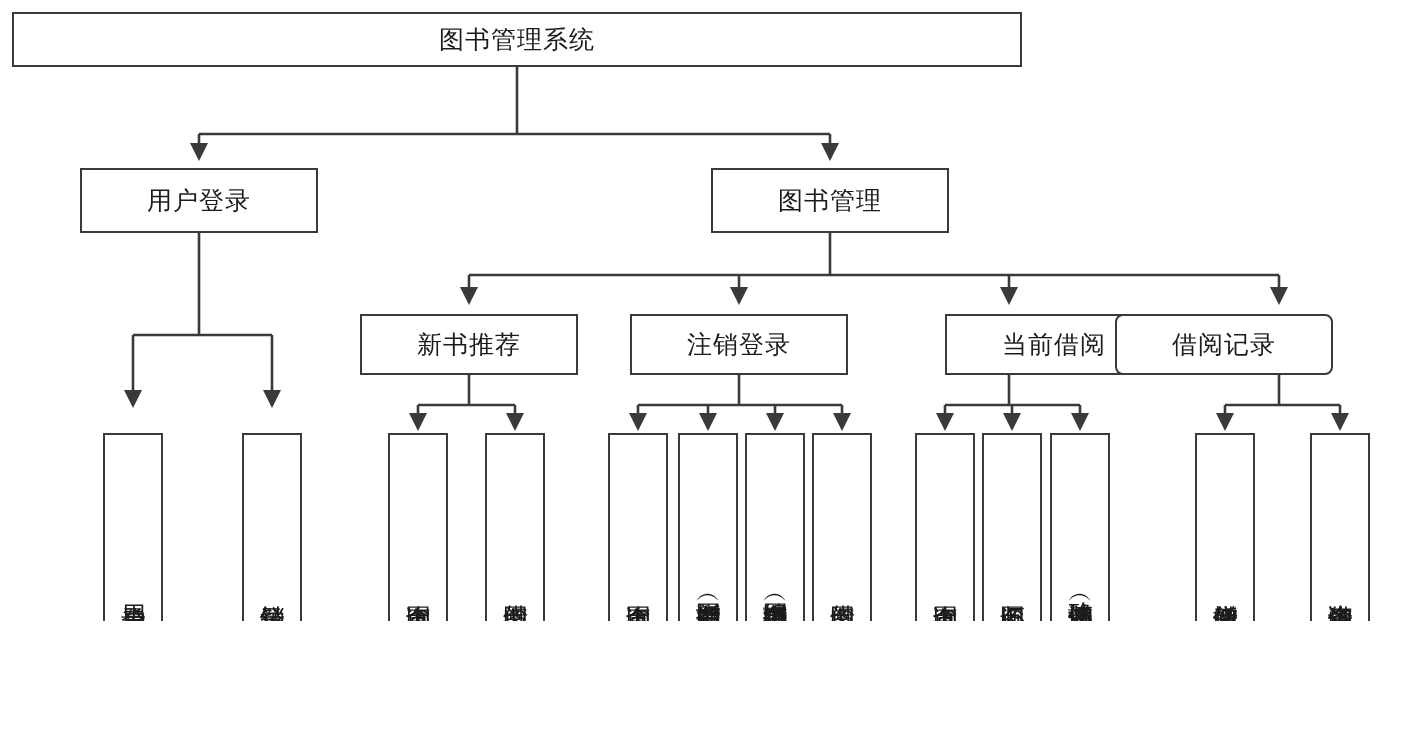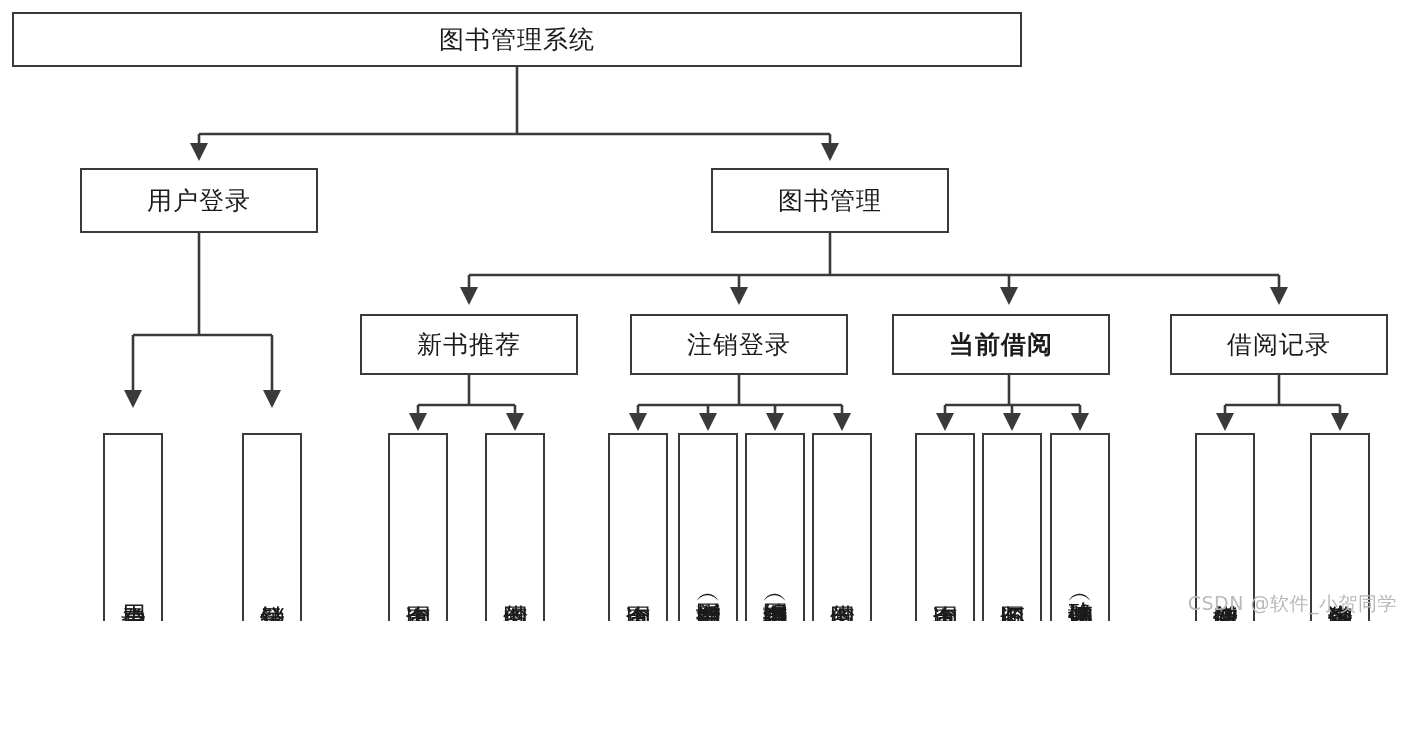--- a/index.html
+++ b/index.html
@@ -130,24 +130,24 @@
   <div class="node horiz" style="left:360px; top:314px; width:218px; height:61px;">
     <span>新书推荐</span>
   </div>
 
   <div class="node horiz" style="left:711px; top:168px; width:238px; height:65px;">
     <span>图书管理</span>
   </div>
   <div class="node horiz" style="left:630px; top:314px; width:218px; height:61px;">
     <span>注销登录</span>
   </div>
-  <div class="node horiz" style="left:892px; top:314px; width:218px; height:61px;font-weight:bold;">
+  <div class="node horiz" style="left:945px; top:314px; width:218px; height:61px;">
     <span>当前借阅</span>
   </div>
-  <div class="node horiz" style="left:1170px; top:314px; width:218px; height:61px;">
+  <div class="node horiz" style="left:1115px; top:314px; width:218px; height:61px;border-radius:8px;">
     <span>借阅记录</span>
   </div>
 
   <div class="node vert" style="left:103px; top:433px; width:60px; height:301px;">
     <span class="vtext">用户登录</span>
   </div>
   <div class="node vert" style="left:242px; top:433px; width:60px; height:301px;">
     <span class="vtext">注销登录</span>
   </div>
 
@@ -181,15 +181,14 @@
     <span class="vtext">确认归还（管理员）</span>
   </div>
 
   <div class="node vert" style="left:1195px; top:433px; width:60px; height:301px;">
     <span class="vtext">新增借阅记录</span>
   </div>
   <div class="node vert" style="left:1310px; top:433px; width:60px; height:301px;">
     <span class="vtext">查询借阅记录</span>
   </div>
 
-  <div class="watermark">CSDN @软件_小贺同学</div>
 
 </div>
 
 </body></html>

